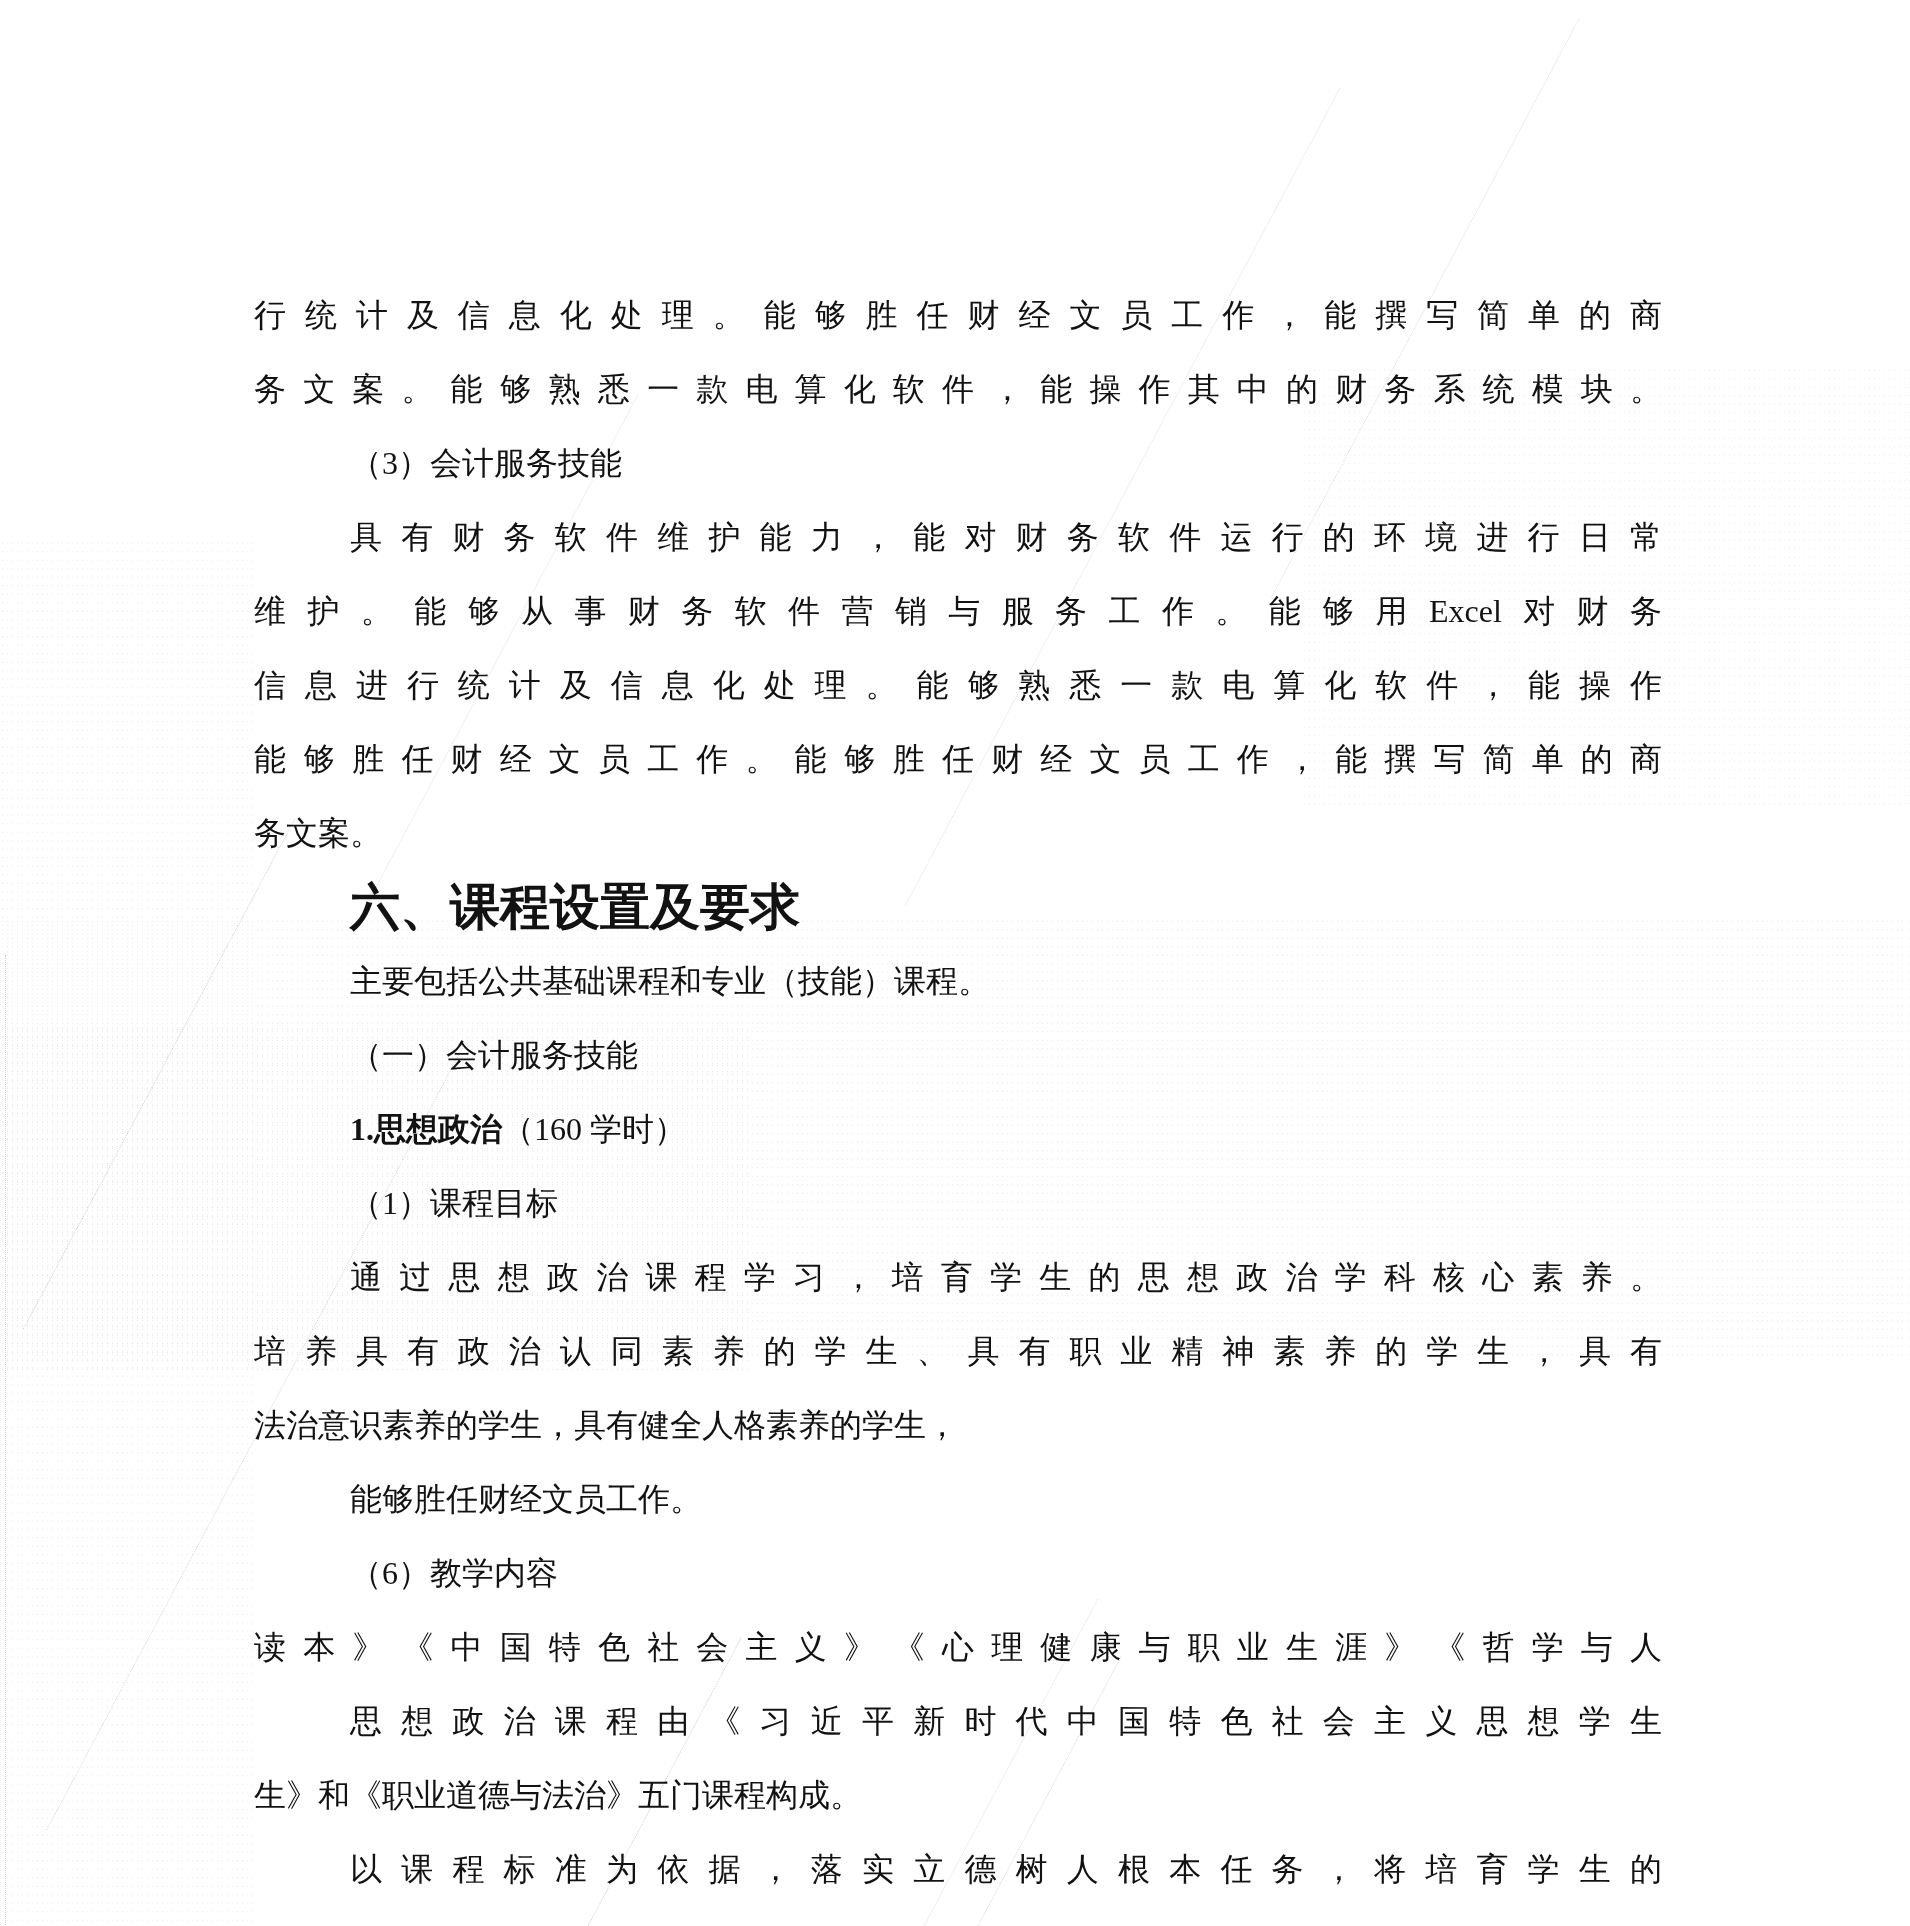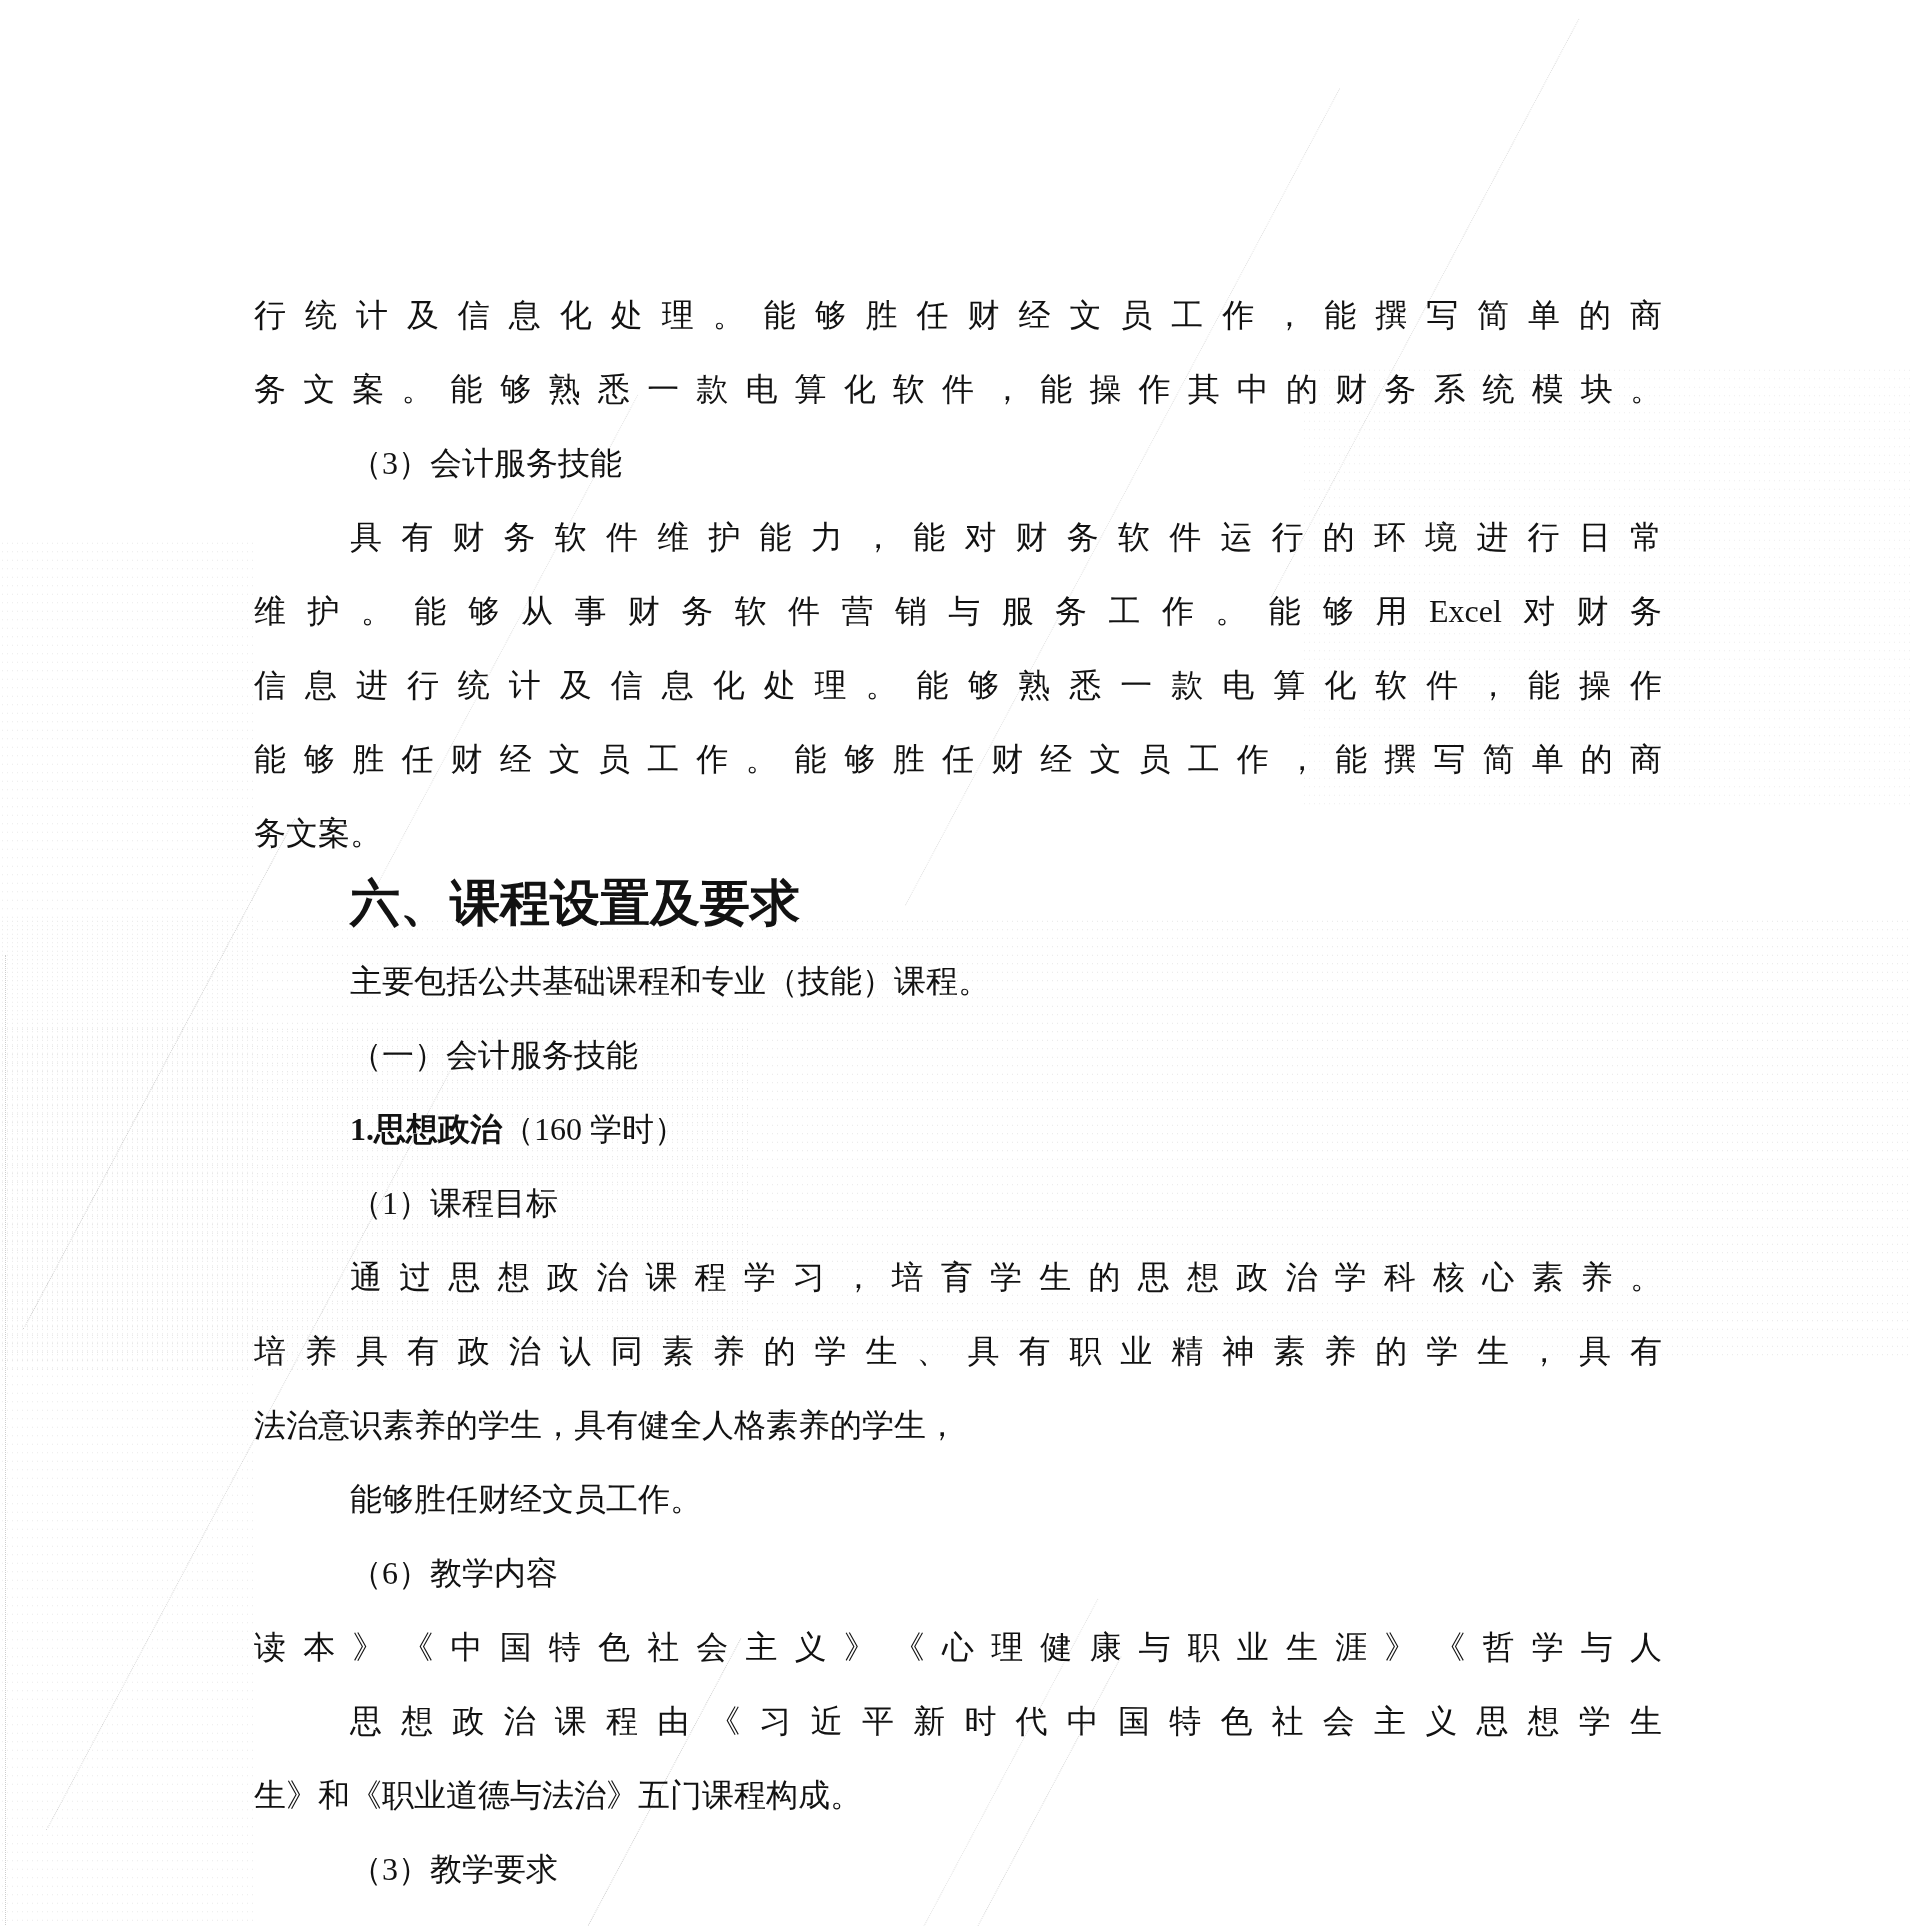--- a/index.html
+++ b/index.html
@@ -67,21 +67,21 @@
   }
   .line.j {
     white-space: normal;
     text-align: justify;
     text-align-last: justify;
     text-justify: inter-character;
   }
   .line.ind { text-indent: 96px; }
   .bold { font-weight: bold; }
   .line.hei {
-    font-family: Liberation Mono, monospace;
+    font-family: Liberation Serif, serif;
     font-weight: bold;
     font-size: 50px;
   }
 </style>
 </head>
 <body>
 
 <div class="page">
 
   <div class="dots dots-band-mid"></div>
@@ -115,19 +115,18 @@
     <p class="line ind"><span class="bold">1.思想政治</span><span>（160 学时）</span></p>
     <p class="line ind">（1）课程目标</p>
     <p class="line ind j">通过思想政治课程学习，培育学生的思想政治学科核心素养。</p>
     <p class="line j">培养具有政治认同素养的学生、具有职业精神素养的学生，具有</p>
     <p class="line">法治意识素养的学生，具有健全人格素养的学生，</p>
     <p class="line ind">能够胜任财经文员工作。</p>
     <p class="line ind">（6）教学内容</p>
     <p class="line j">读本》《中国特色社会主义》《心理健康与职业生涯》《哲学与人</p>
     <p class="line ind j">思想政治课程由《习近平新时代中国特色社会主义思想学生</p>
     <p class="line">生》和《职业道德与法治》五门课程构成。</p>
-    <p class="line ind">（3）教学要求</p>
     <p class="line ind j">以课程标准为依据，落实立德树人根本任务，将培育学生的</p>
 
   </main>
 
 </div>
 
 
 </body></html>

